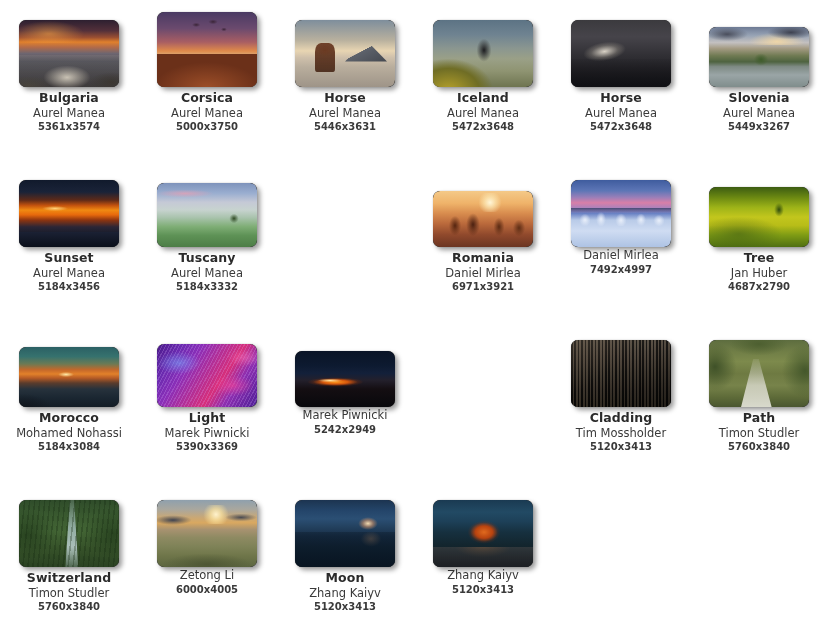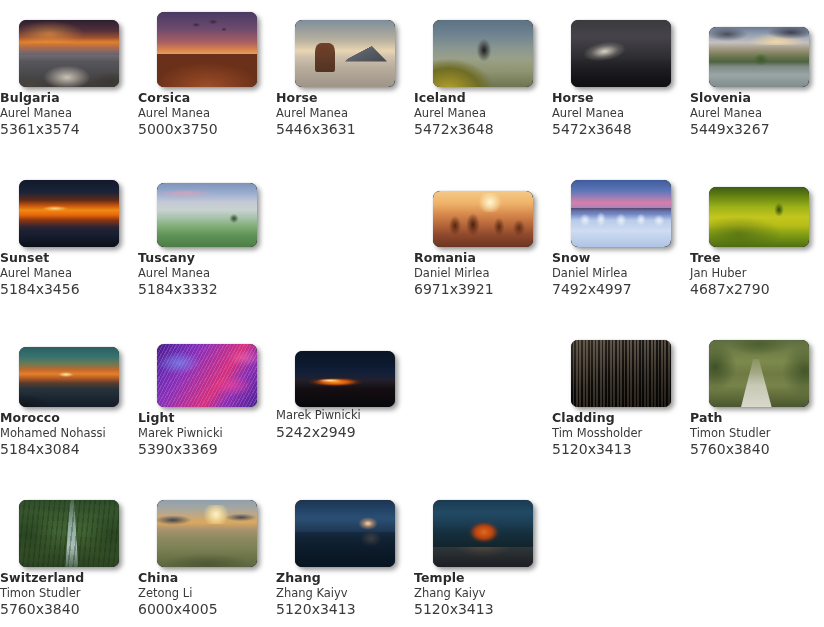--- a/index.html
+++ b/index.html
@@ -39,41 +39,41 @@
   }
 
   .thumb-art {
     position: absolute;
     inset: 0;
     border-radius: 7px;
   }
 
   .caption {
     width: 138px;
-    text-align: left;
+    text-align: center;
     line-height: 1.0;
   }
   .cap-title {
     font-size: 12.5px;
     font-weight: bold;
     color: #2b2b2b;
     letter-spacing: 0.1px;
     padding-top: 5px;
     display: block;
   }
   .cap-author {
     font-size: 11.5px;
     font-weight: normal;
     color: #3a3a3a;
     padding-top: 3px;
     display: block;
   }
   .cap-dims {
-    font-size: 14px;
-    font-weight: normal;
+    font-size: 10px;
+    font-weight: bold;
     color: #3a3a3a;
     padding-top: 3px;
     display: block;
   }
 
   
   .art-bulgaria {
     background:
       linear-gradient(to bottom, #2d2030 0%, #53303a 16%, #9a4f32 26%, #e0802c 33%, #b06a4a 41%, #6e6670 50%, #4a4a52 62%, #2d2a2c 100%);
   }
@@ -525,21 +525,20 @@
         <span class="cap-dims">6971x3921</span>
       </div>
     </div>
     <div class="gallery-cell" style="left: 552px; top: 170px;">
       <div style="height: 77px; display: flex; align-items: flex-end; justify-content: center; width: 138px;">
         <div class="thumb-frame" style="width: 100px; height: 67px;">
           <div class="thumb-art art-snow"></div>
         </div>
       </div>
       <div class="caption">
-        <span class="cap-title">Snow</span>
         <span class="cap-author">Daniel Mirlea</span>
         <span class="cap-dims">7492x4997</span>
       </div>
     </div>
     <div class="gallery-cell" style="left: 690px; top: 170px;">
       <div style="height: 77px; display: flex; align-items: flex-end; justify-content: center; width: 138px;">
         <div class="thumb-frame" style="width: 100px; height: 60px;">
           <div class="thumb-art art-tree"></div>
         </div>
       </div>
@@ -620,42 +619,40 @@
         <span class="cap-dims">5760x3840</span>
       </div>
     </div>
     <div class="gallery-cell" style="left: 138px; top: 490px;">
       <div style="height: 77px; display: flex; align-items: flex-end; justify-content: center; width: 138px;">
         <div class="thumb-frame" style="width: 100px; height: 67px;">
           <div class="thumb-art art-china"></div>
         </div>
       </div>
       <div class="caption">
-        <span class="cap-title">China</span>
         <span class="cap-author">Zetong Li</span>
         <span class="cap-dims">6000x4005</span>
       </div>
     </div>
     <div class="gallery-cell" style="left: 276px; top: 490px;">
       <div style="height: 77px; display: flex; align-items: flex-end; justify-content: center; width: 138px;">
         <div class="thumb-frame" style="width: 100px; height: 67px;">
           <div class="thumb-art art-moon"></div>
         </div>
       </div>
       <div class="caption">
-        <span class="cap-title">Zhang</span>
+        <span class="cap-title">Moon</span>
         <span class="cap-author">Zhang Kaiyv</span>
         <span class="cap-dims">5120x3413</span>
       </div>
     </div>
     <div class="gallery-cell" style="left: 414px; top: 490px;">
       <div style="height: 77px; display: flex; align-items: flex-end; justify-content: center; width: 138px;">
         <div class="thumb-frame" style="width: 100px; height: 67px;">
           <div class="thumb-art art-temple"></div>
         </div>
       </div>
       <div class="caption">
-        <span class="cap-title">Temple</span>
         <span class="cap-author">Zhang Kaiyv</span>
         <span class="cap-dims">5120x3413</span>
       </div>
     </div>
   </div>
 
 </body></html>

